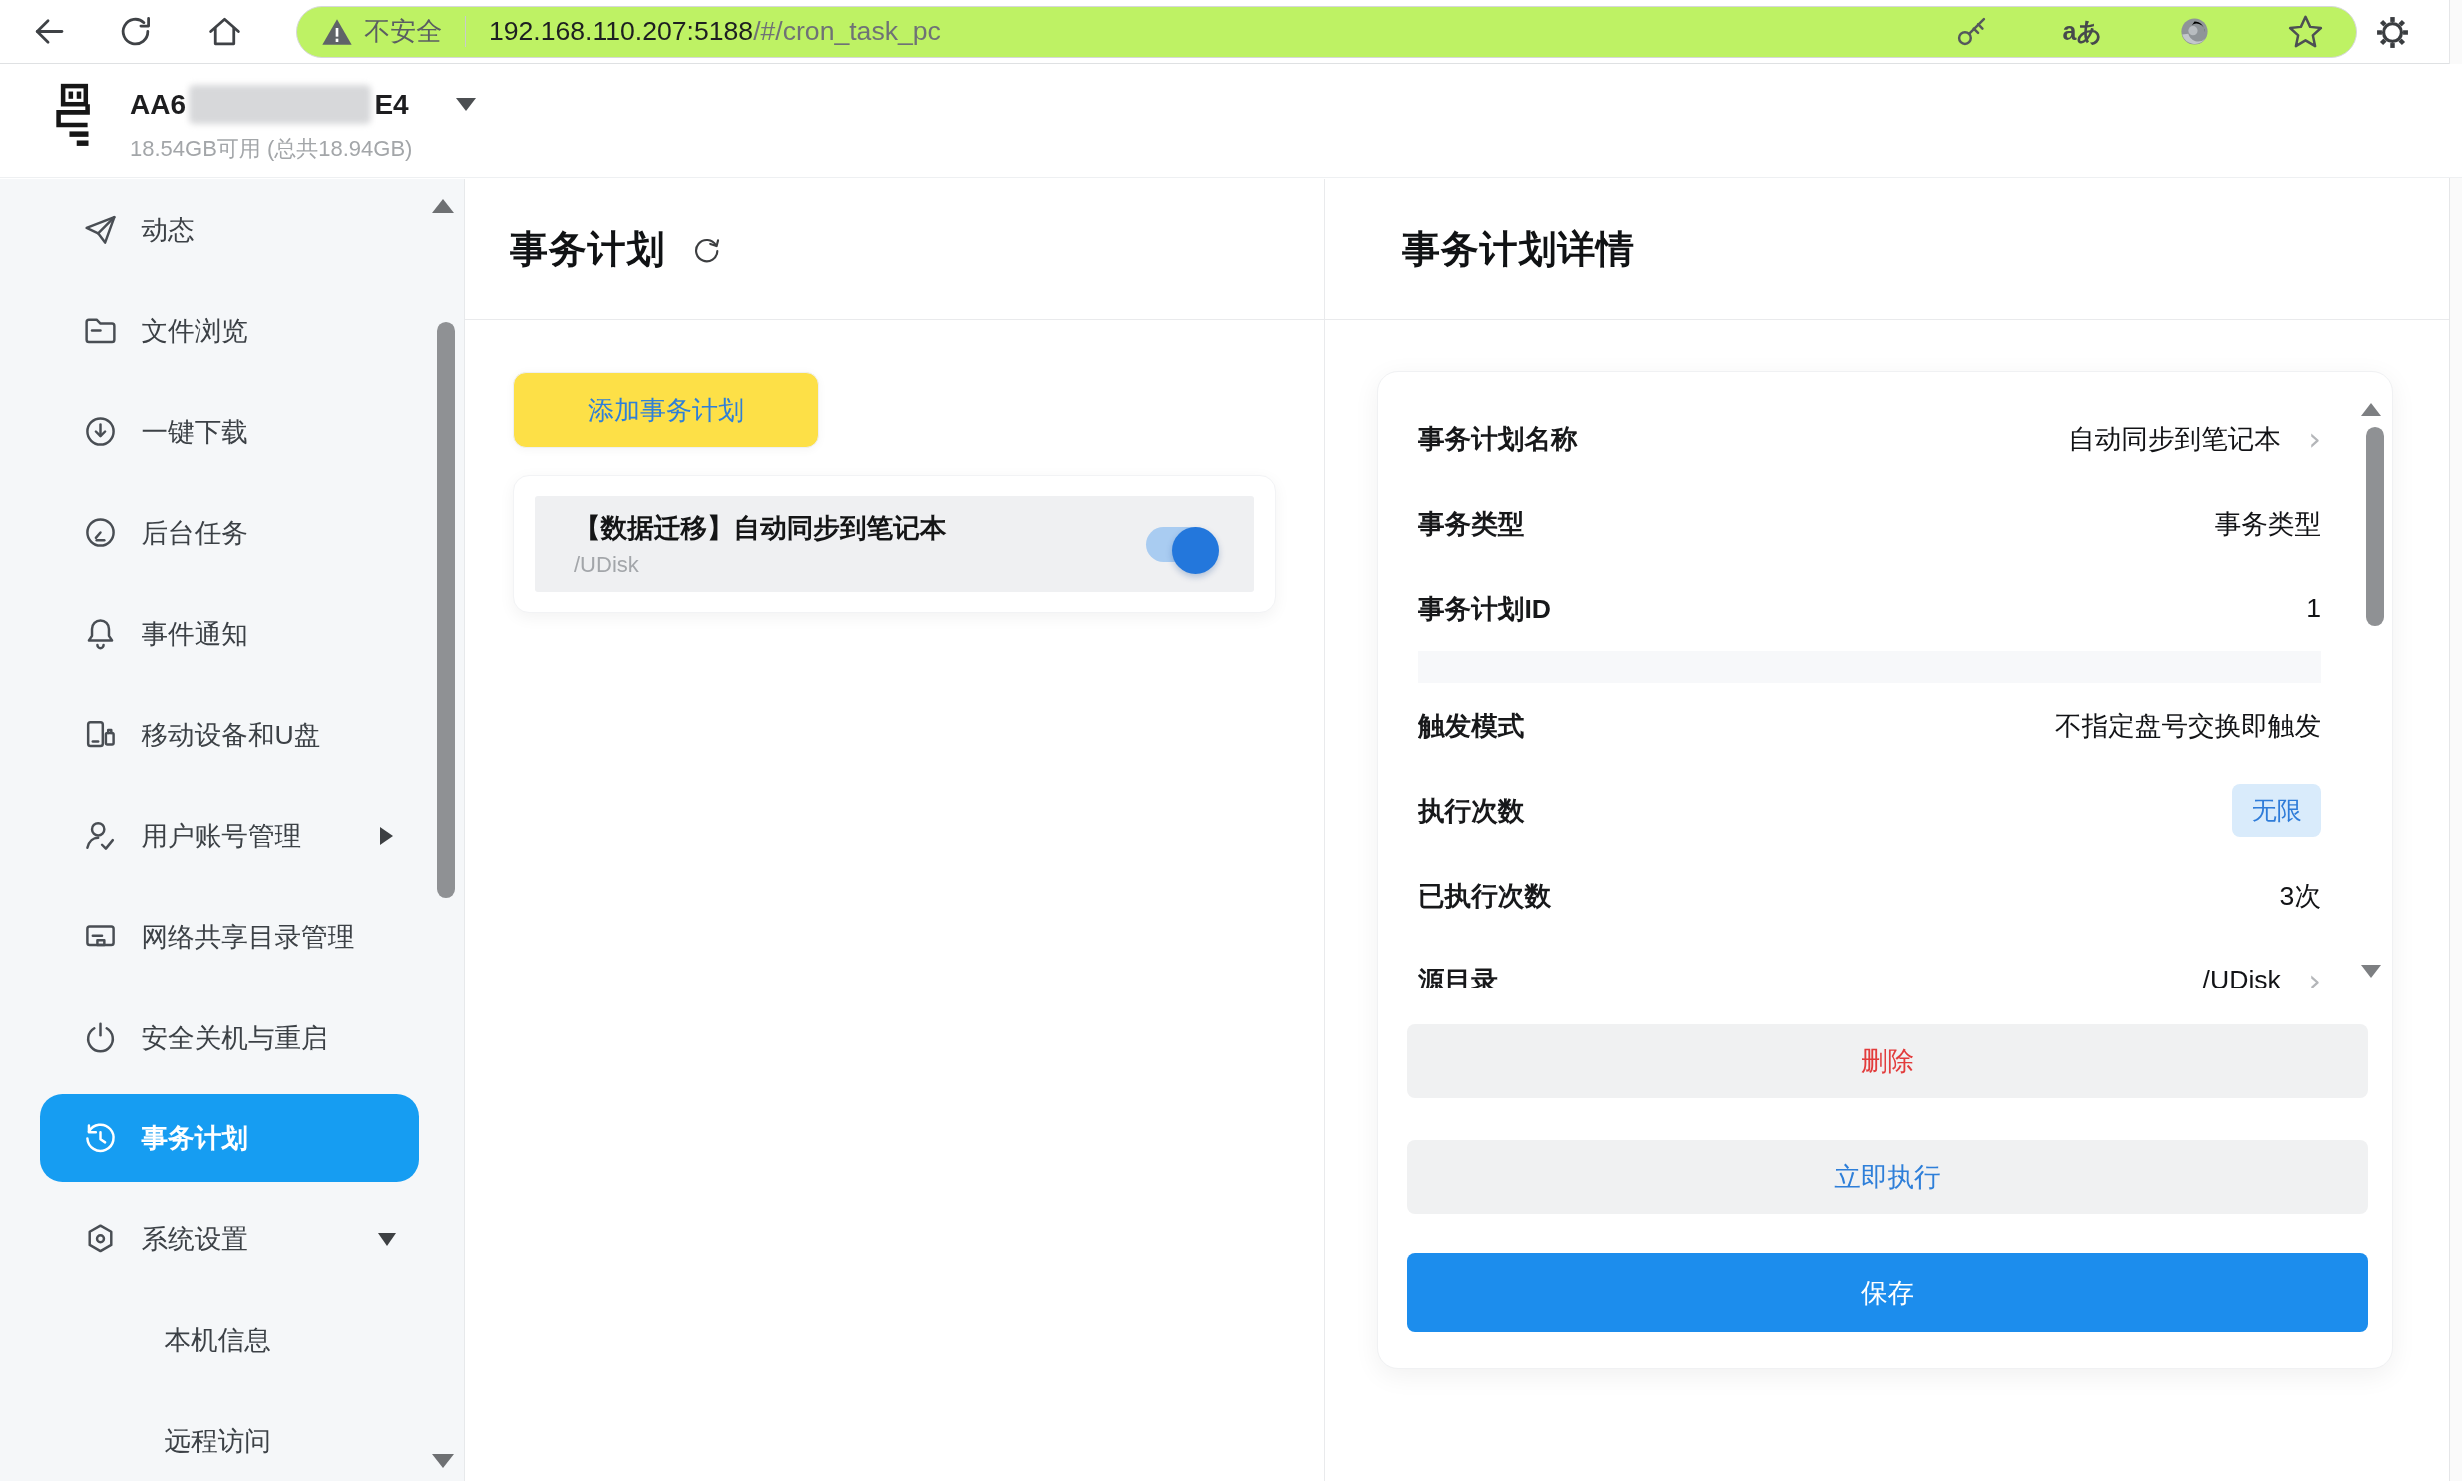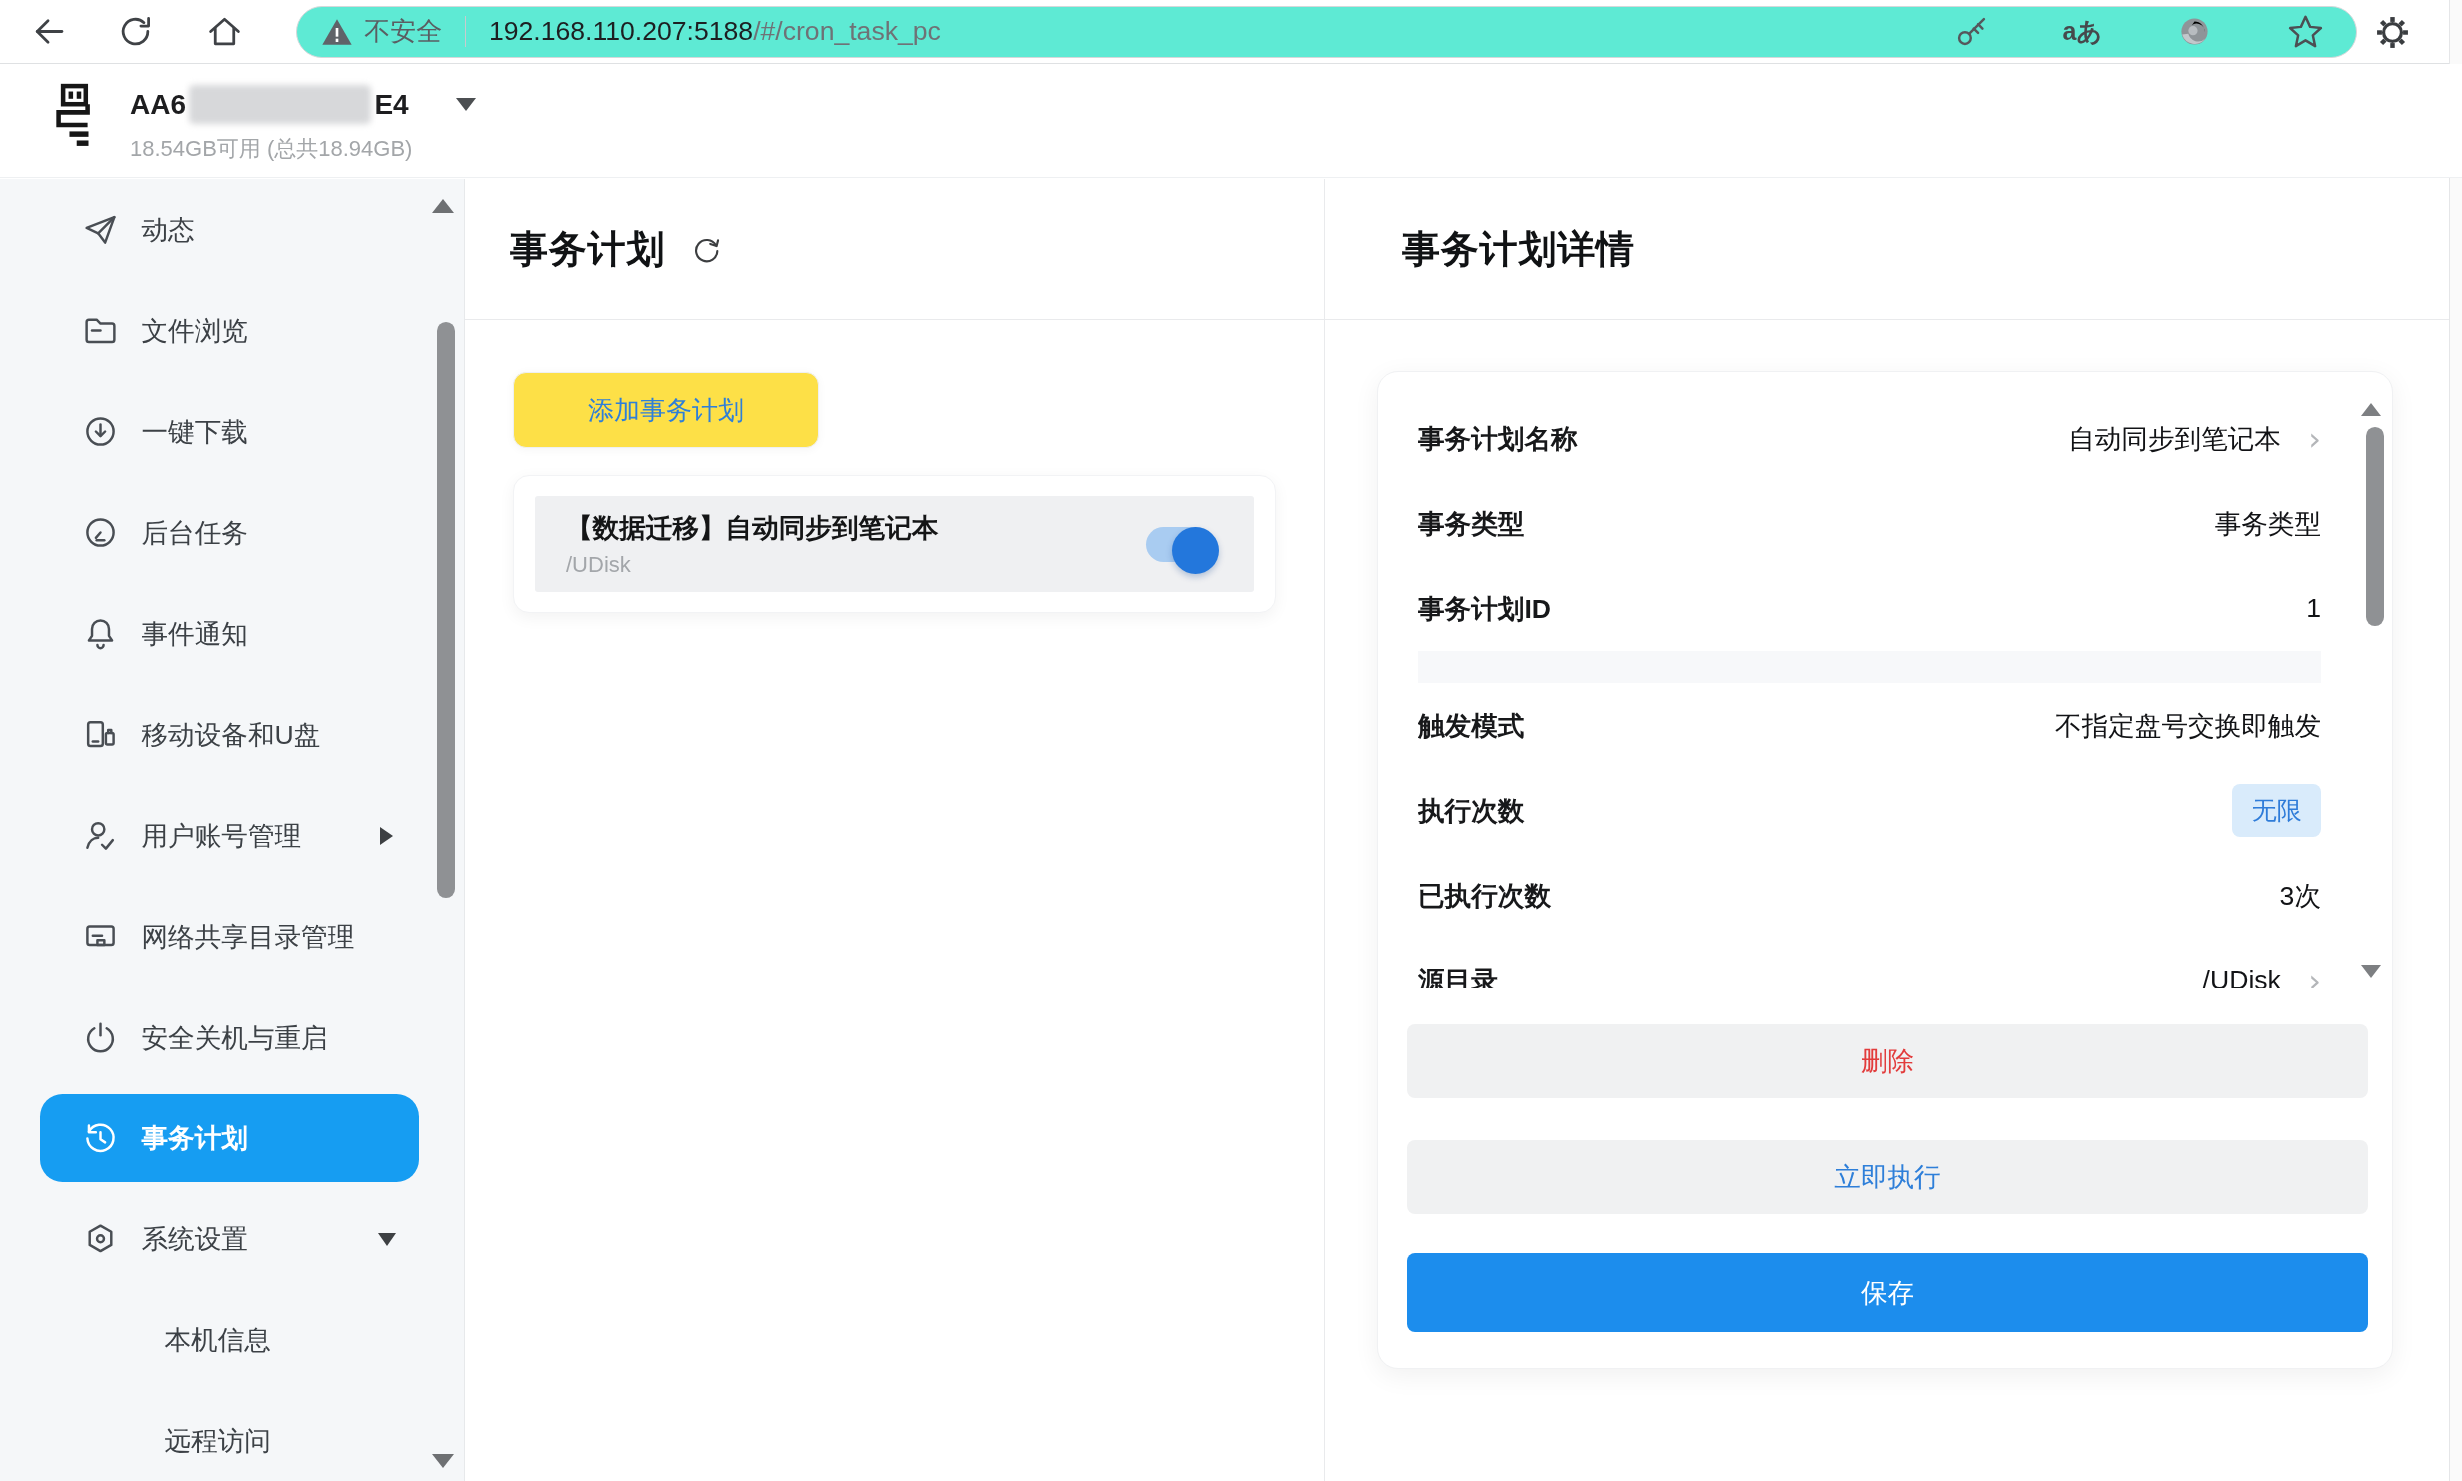--- a/index.html
+++ b/index.html
@@ -9,21 +9,21 @@
     --sidebar-bg:#f5f7f9; --divider:#e9eaec;
   }
   *{margin:0;padding:0;box-sizing:border-box;}
   html,body{width:2462px;height:1482px;}
   body{font-family:"Liberation Sans","DejaVu Sans",sans-serif;background:#fff;position:relative;overflow:hidden;color:#17181a;}
 
   
   .toolbar{position:absolute;left:0;top:0;width:2462px;height:64px;background:#fff;border-bottom:0.8px solid #dfe1e3;display:flex;align-items:center;}
   .tb-icon{width:39px;height:39px;display:flex;align-items:center;justify-content:center;flex:0 0 auto;cursor:pointer;}
   .tb-back{margin-left:27px;} .tb-refresh{margin-left:50px;} .tb-home{margin-left:50px;}
-  .url-pill{margin-left:52px;width:2061px;height:52px;border:1.6px solid #d6d8da;border-radius:27px;display:flex;align-items:center;padding:0 24px;background:#5eead4;}
+  .url-pill{margin-left:52px;width:2061px;height:52px;border:1.6px solid #d6d8da;border-radius:27px;display:flex;align-items:center;padding:0 24px;background:#bef264;}
   .sec-label{font-size:26px;color:#5a5e62;margin-left:11.3px;}
   .pill-sep{width:1.6px;height:31px;background:#c9cbcd;margin:0 22.5px;}
   .url-text{font-size:26.6px;white-space:nowrap;}
   .url-host{color:#1d1f21;font-weight:500;}
   .url-path{color:#6f7276;}
   .pill-spacer{flex:1;}
   .pill-right{display:flex;align-items:center;gap:74px;margin-right:8px;font-weight:bold;}
   .translate{font-size:25px;color:#46494c;}
   .tb-gear{position:absolute;right:50px;top:13px;}
 
@@ -63,21 +63,21 @@
   .panel-right{flex:1;border-left:0.8px solid var(--divider);}
   .panel-header{height:141px;border-bottom:0.8px solid var(--divider);display:flex;align-items:center;}
   .panel-title{font-size:38px;font-weight:600;color:#101214;letter-spacing:0.8px;}
   .panel-mid .panel-title{margin-left:45px;}
   .panel-right .panel-title{margin-left:77px;}
   .refresh-ic{margin-left:24px;margin-top:4.8px;cursor:pointer;}
 
   
   .add-btn{position:absolute;left:48px;top:193px;width:306px;height:76px;background:#fde047;border:0.8px solid #eef0f2;border-radius:13px;box-shadow:0 1.6px 9.7px rgba(0,0,0,0.04);display:flex;align-items:center;justify-content:center;font-size:26px;color:var(--action-blue);cursor:pointer;}
   .task-card{position:absolute;left:48px;top:296px;width:763px;height:138px;background:#fff;border:0.8px solid #f2f3f5;border-radius:16px;box-shadow:0 4.8px 16px rgba(0,0,0,0.05);cursor:pointer;}
-  .task-inner{position:absolute;left:21px;right:21px;top:20px;bottom:20px;background:#eff0f2;border-radius:3px;display:flex;align-items:center;padding-left:31px;}
+  .task-inner{position:absolute;left:21px;right:21px;top:20px;bottom:20px;background:#eff0f2;border-radius:3px;display:flex;align-items:center;padding-left:39px;}
   .task-texts{flex:1;min-width:0;}
   .task-name{font-size:26.6px;font-weight:700;color:#141516;}
   .task-path{font-size:22px;color:#a3a6aa;margin-top:6.4px;}
   .toggle{position:relative;width:68px;height:35px;border-radius:17.7px;background:var(--toggle-track);margin-right:40px;flex:0 0 auto;cursor:pointer;}
   .toggle .knob{position:absolute;right:-4.8px;top:0px;width:47px;height:47px;border-radius:50%;background:var(--toggle-knob);box-shadow:0 3.2px 6.4px rgba(0,60,140,0.25);}
 
   
   .detail-card{position:absolute;left:52px;top:192px;width:1016px;height:998px;background:#fff;border:0.8px solid #f0f1f3;border-radius:21px;box-shadow:0 6.4px 27px rgba(0,0,0,0.06);}
   .rows{position:absolute;left:40px;right:71px;top:0;height:616px;overflow:hidden;padding-top:24px;}
   .d-row{height:85px;display:flex;align-items:center;justify-content:space-between;}

